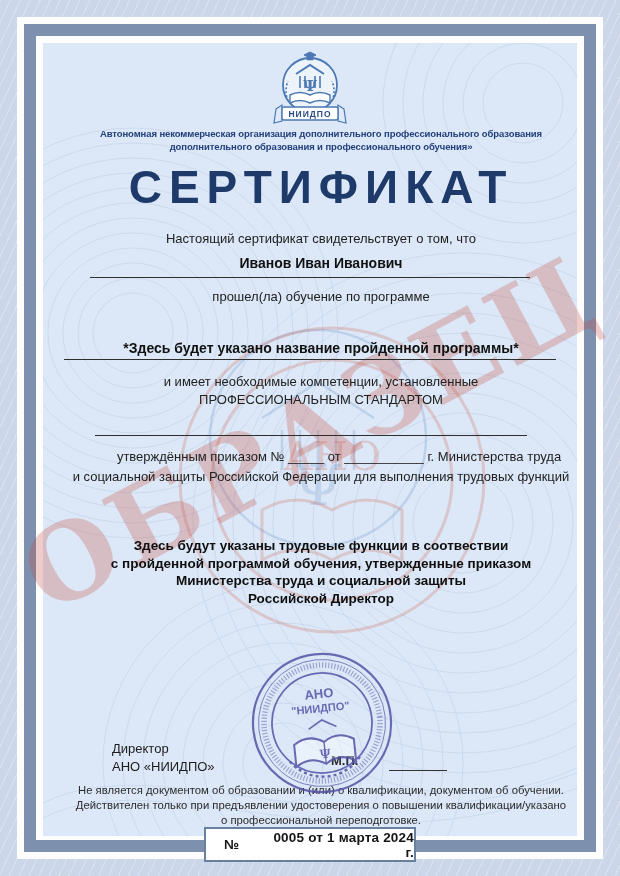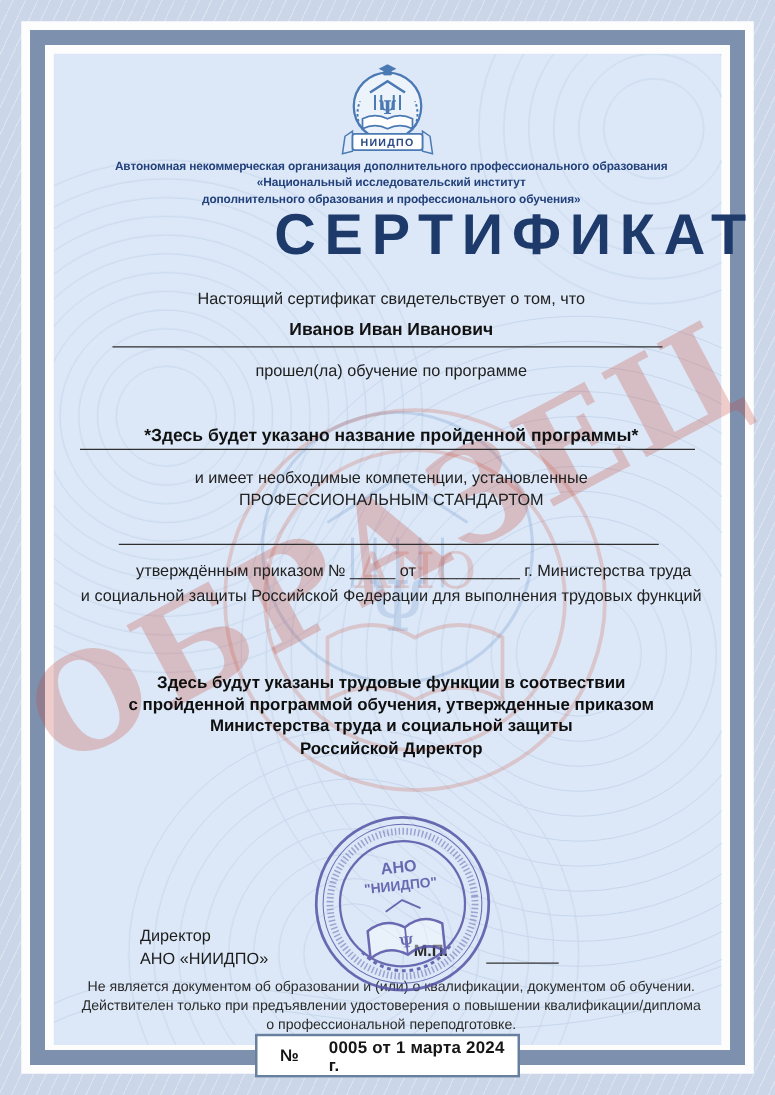--- a/index.html
+++ b/index.html
@@ -20,24 +20,24 @@
   .guilloche{position:absolute;left:43px;right:43px;top:43px;bottom:40px;z-index:1;}
   .ghosts{position:absolute;inset:0;z-index:1;}
   .watermark{
     position:absolute;left:-30px;top:382px;width:680px;z-index:2;
     text-align:center;font-family:"DejaVu Serif",serif;font-weight:bold;
     font-size:105px;letter-spacing:4px;line-height:1;
     color:rgba(198,75,58,.27);transform:rotate(-28deg);
     user-select:none;pointer-events:none;white-space:nowrap;}
   
   .content{position:absolute;inset:0;z-index:3;color:#212121;}
-  .abs{position:absolute;left:0;right:16px;text-align:center;padding-left:22px;}
+  .abs{position:absolute;left:0;right:0;text-align:center;padding-left:22px;}
   .logo{position:absolute;left:264px;top:49px;width:92px;height:78px;}
   .org{top:127px;font-size:9.5px;font-weight:700;line-height:13px;color:#23417b;letter-spacing:-.1px;}
-  .title{top:162px;font-size:46px;font-weight:800;letter-spacing:7px;color:#1d3a6b;line-height:1.1;text-align:right;}
+  .title{top:162px;font-size:46px;font-weight:800;letter-spacing:7px;color:#1d3a6b;line-height:1.1;}
   .t13{font-size:13px;}
   .intro{top:231px;}
   .name{top:255px;font-size:14px;font-weight:700;color:#111;}
   .rule{position:absolute;border-bottom:1.4px solid #2e2e2e;height:0;}
   .rule-name{top:277px;left:90px;width:440px;}
   .training{top:289px;}
   .program{top:340px;font-size:14px;font-weight:700;color:#111;}
   .rule-program{top:359px;left:64px;width:492px;}
   .comp1{top:374px;}
   .comp2{top:392px;}
@@ -49,21 +49,21 @@
   .mp{position:absolute;left:331px;top:753px;font-size:13px;color:#2c2c2c;font-weight:bold;}
   .sig-line{position:absolute;left:389px;top:753px;width:58px;height:17px;border-bottom:1.5px solid #333;}
   .disclaimer{top:783px;font-size:11.3px;line-height:15px;color:#2b2b2b;}
   .stamp{position:absolute;left:250px;top:650px;width:145px;height:150px;z-index:4;opacity:.85;}
   .numbox{
     position:absolute;left:50%;top:827px;transform:translateX(-50%);
     width:212px;height:35px;background:#fff;border:2px solid#67809f;
     box-sizing:border-box;z-index:6;display:flex;align-items:center;
     font-size:13.5px;font-weight:700;color:#151515;}
   .numbox .nl{margin-left:18px;}
-  .numbox .nv{margin-left:24px;letter-spacing:.2px;}
+  .numbox .nv{margin-left:24px;letter-spacing:.2px;text-align:right;}
 </style>
 </head>
 <body>
 
 <div class="page">
 
   <div class="layer-white"></div>
   <div class="layer-inner"></div>
   <div class="layer-border"></div>
 
@@ -152,21 +152,20 @@
         <path d="M68,52 Q72,42 68,32" stroke-dasharray="2 2" stroke-width="1.6"></path>
         <path d="M12,60 L18,56 L18,72 L10,74 Z" fill="#dfeafa" stroke-width="1.2"></path>
         <path d="M80,60 L74,56 L74,72 L82,74 Z" fill="#dfeafa" stroke-width="1.2"></path>
         <rect x="18" y="58" width="56" height="13" rx="2" fill="#ffffff" stroke-width="1.4"></rect>
       </g>
       <text x="46" y="68" text-anchor="middle" font-size="8.5" font-weight="bold" letter-spacing="1" fill="#2a4b86" font-family="Liberation Sans, sans-serif">НИИДПО</text>
     </svg>
 
     <div class="abs org">
       <div>Автономная некоммерческая организация дополнительного профессионального образования</div>
-      <div>«Национальный исследовательский институт</div>
       <div>дополнительного образования и профессионального обучения»</div>
     </div>
 
     <div class="abs title">СЕРТИФИКАТ</div>
 
     <div class="abs t13 intro">Настоящий сертификат свидетельствует о том, что</div>
 
     <div class="abs name">Иванов Иван Иванович</div>
     <div class="rule rule-name"></div>
 
@@ -193,21 +192,21 @@
     <div class="director">
       <div>Директор</div>
       <div>АНО «НИИДПО»</div>
     </div>
 
     <div class="mp">М.П.</div>
     <div class="sig-line"></div>
 
     <div class="abs disclaimer">
       <div>Не является документом об образовании и (или) о квалификации, документом об обучении.</div>
-      <div>Действителен только при предъявлении удостоверения о повышении квалификации/диплома</div>
+      <div>Действителен только при предъявлении удостоверения о повышении квалификации/указано</div>
       <div>о профессиональной переподготовке.</div>
     </div>
   </div>
 
   <svg class="stamp" viewBox="0 0 145 150">
     <g transform="rotate(-6 72 73)" fill="none" stroke="#5553a6">
       <circle cx="72" cy="73" r="69" stroke-width="2.2"></circle>
       <circle cx="72" cy="73" r="63.5" stroke-width="0.8"></circle>
       <circle cx="72" cy="73" r="58" stroke-width="5.5" stroke-dasharray="1.2 1.9" opacity="0.55"></circle>
       <circle cx="72" cy="73" r="50" stroke-width="1.8"></circle>

